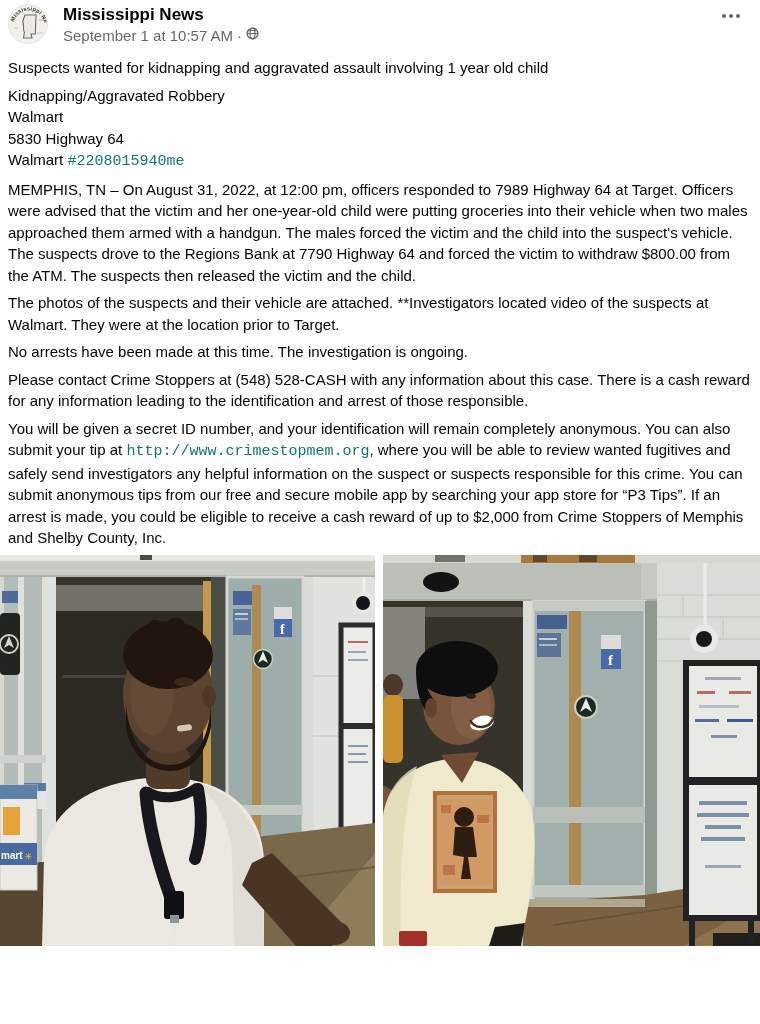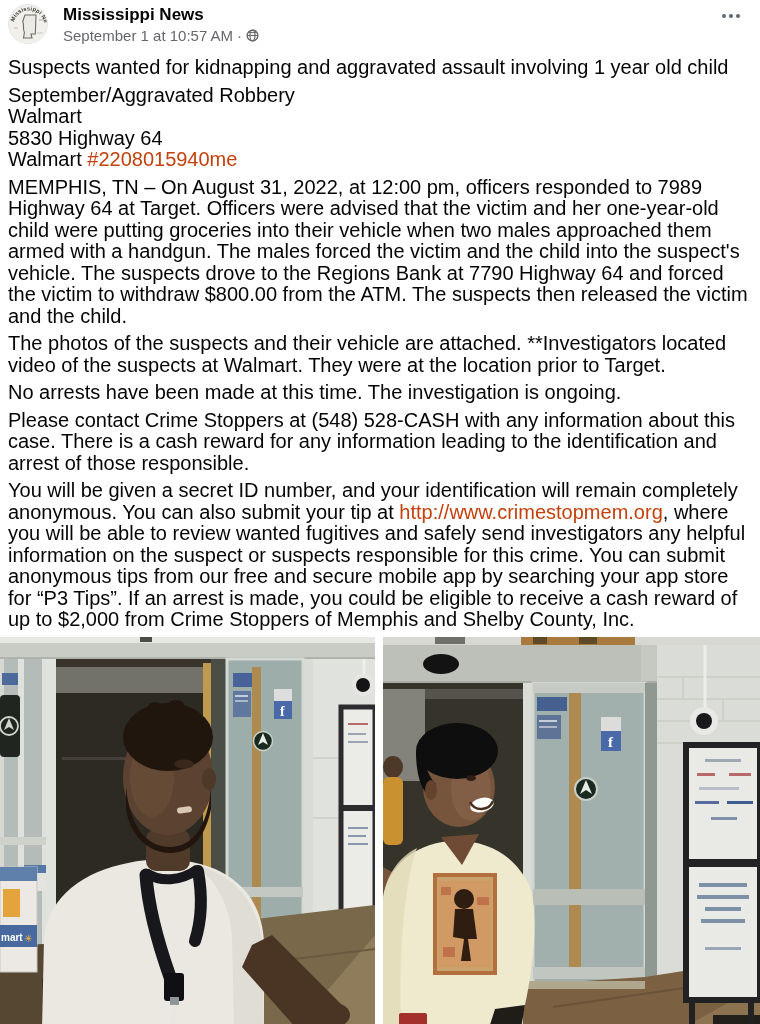--- a/index.html
+++ b/index.html
@@ -8,28 +8,28 @@
     width:760px; height:1024px; overflow:hidden; background:#ffffff;
     font-family:"Liberation Sans","DejaVu Sans",sans-serif; color:#050505;
   }
   
   .hdr { display:flex; align-items:flex-start; padding:4px 14px 0 8px; }
   .avatar { width:40px; height:40px; border-radius:50%; overflow:hidden; flex:0 0 40px;
             border:1px solid #e4e6e9; background:#f2f0ea; cursor:pointer; }
   .hdr-txt { margin-left:15px; flex:1; }
   .page-name { display:block; font-size:17px; font-weight:700; color:#050505;
                line-height:21px; text-decoration:none; cursor:pointer; }
-  .meta { display:flex; align-items:center; gap:4px; font-size:15px; color:#65676B; margin-top:2px; }
+  .meta { display:flex; align-items:flex-start; gap:4px; font-size:15px; color:#65676B; margin-top:2px; }
   .meta .ts { cursor:pointer; }
   .menu-btn { display:flex; gap:3px; padding:10px 6px; cursor:pointer; align-items:center; }
   .menu-btn i { width:4px; height:4px; border-radius:50%; background:#606770; display:block; }
   
-  .post-text { padding:13px 8px 0 8px; font-size:20px; line-height:21.5px; }
+  .post-text { padding:13px 8px 0 8px; font-size:15px; line-height:21.5px; }
   .post-text p { margin:0 0 6px 0; }
-  .lnk { color:#c2410c; text-decoration:none; cursor:pointer; }
+  .lnk { color:#0f766e; text-decoration:none; cursor:pointer;font-family:Liberation Mono, monospace; }
   
   .photos { display:flex; gap:8px; margin-top:3px; height:391px; overflow:hidden; }
   .photo { height:391px; cursor:pointer; flex:0 0 auto; line-height:0; }
   svg { display:block; }
 </style>
 </head>
 <body>
 
 <div class="hdr">
   <div class="avatar">
@@ -60,21 +60,21 @@
   </div>
   <div class="menu-btn" title="">
       <i></i>
       <i></i>
       <i></i>
     </div>
 </div>
 
 <div class="post-text">
   <p>Suspects wanted for kidnapping and aggravated assault involving 1 year old child</p>
-  <p><span>September/Aggravated Robbery</span><br>
+  <p><span>Kidnapping/Aggravated Robbery</span><br>
     <span>Walmart</span><br>
     <span>5830 Highway 64</span><br>
     <span>Walmart </span><a class="lnk">#2208015940me</a></p>
   <p>MEMPHIS, TN – On August 31, 2022, at 12:00 pm, officers responded to 7989 Highway 64 at Target. Officers were advised that the victim and her one-year-old child were putting groceries into their vehicle when two males approached them armed with a handgun. The males forced the victim and the child into the suspect's vehicle. The suspects drove to the Regions Bank at 7790 Highway 64 and forced the victim to withdraw $800.00 from the ATM. The suspects then released the victim and the child.</p>
   <p>The photos of the suspects and their vehicle are attached. **Investigators located video of the suspects at Walmart. They were at the location prior to Target.</p>
   <p>No arrests have been made at this time. The investigation is ongoing.</p>
   <p>Please contact Crime Stoppers at (548) 528-CASH with any information about this case. There is a cash reward for any information leading to the identification and arrest of those responsible.</p>
   <p><span>You will be given a secret ID number, and your identification will remain completely anonymous. You can also submit your tip at </span><a class="lnk">http://www.crimestopmem.org</a><span>, where you will be able to review wanted fugitives and safely send investigators any helpful information on the suspect or suspects responsible for this crime. You can submit anonymous tips from our free and secure mobile app by searching your app store for “P3 Tips”. If an arrest is made, you could be eligible to receive a cash reward of up to $2,000 from Crime Stoppers of Memphis and Shelby County, Inc.</span></p>
 </div>
 

